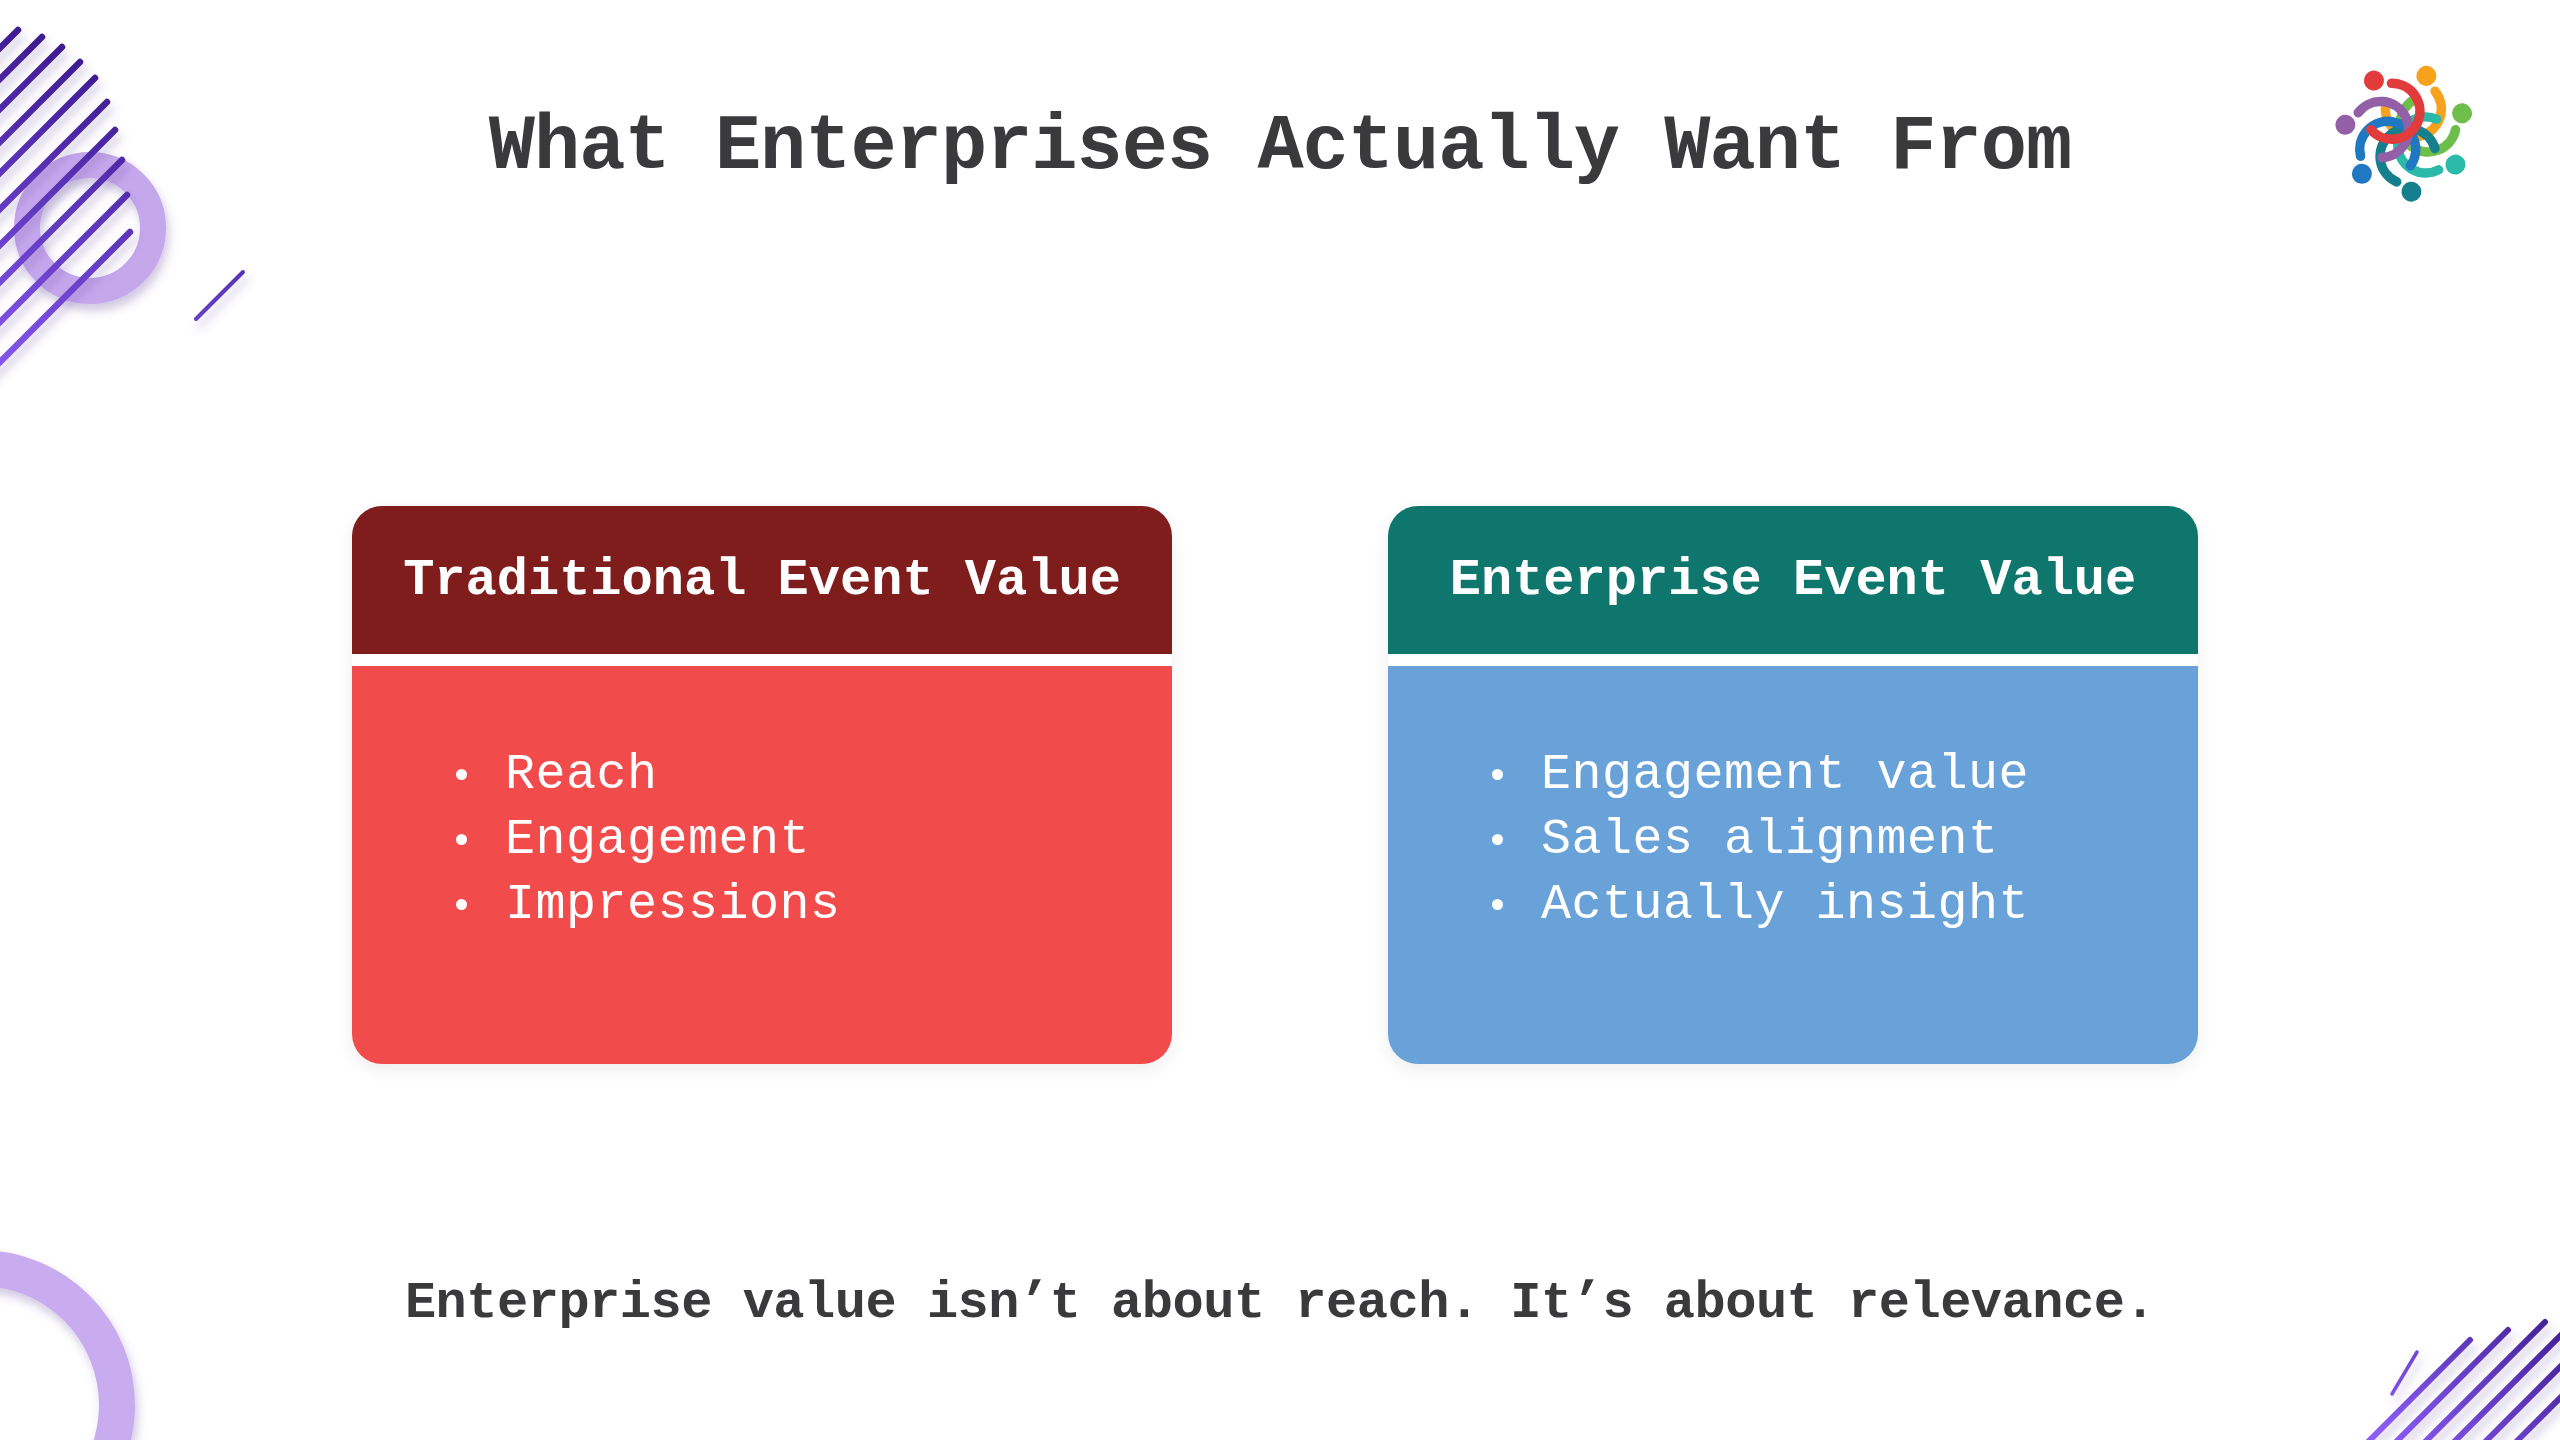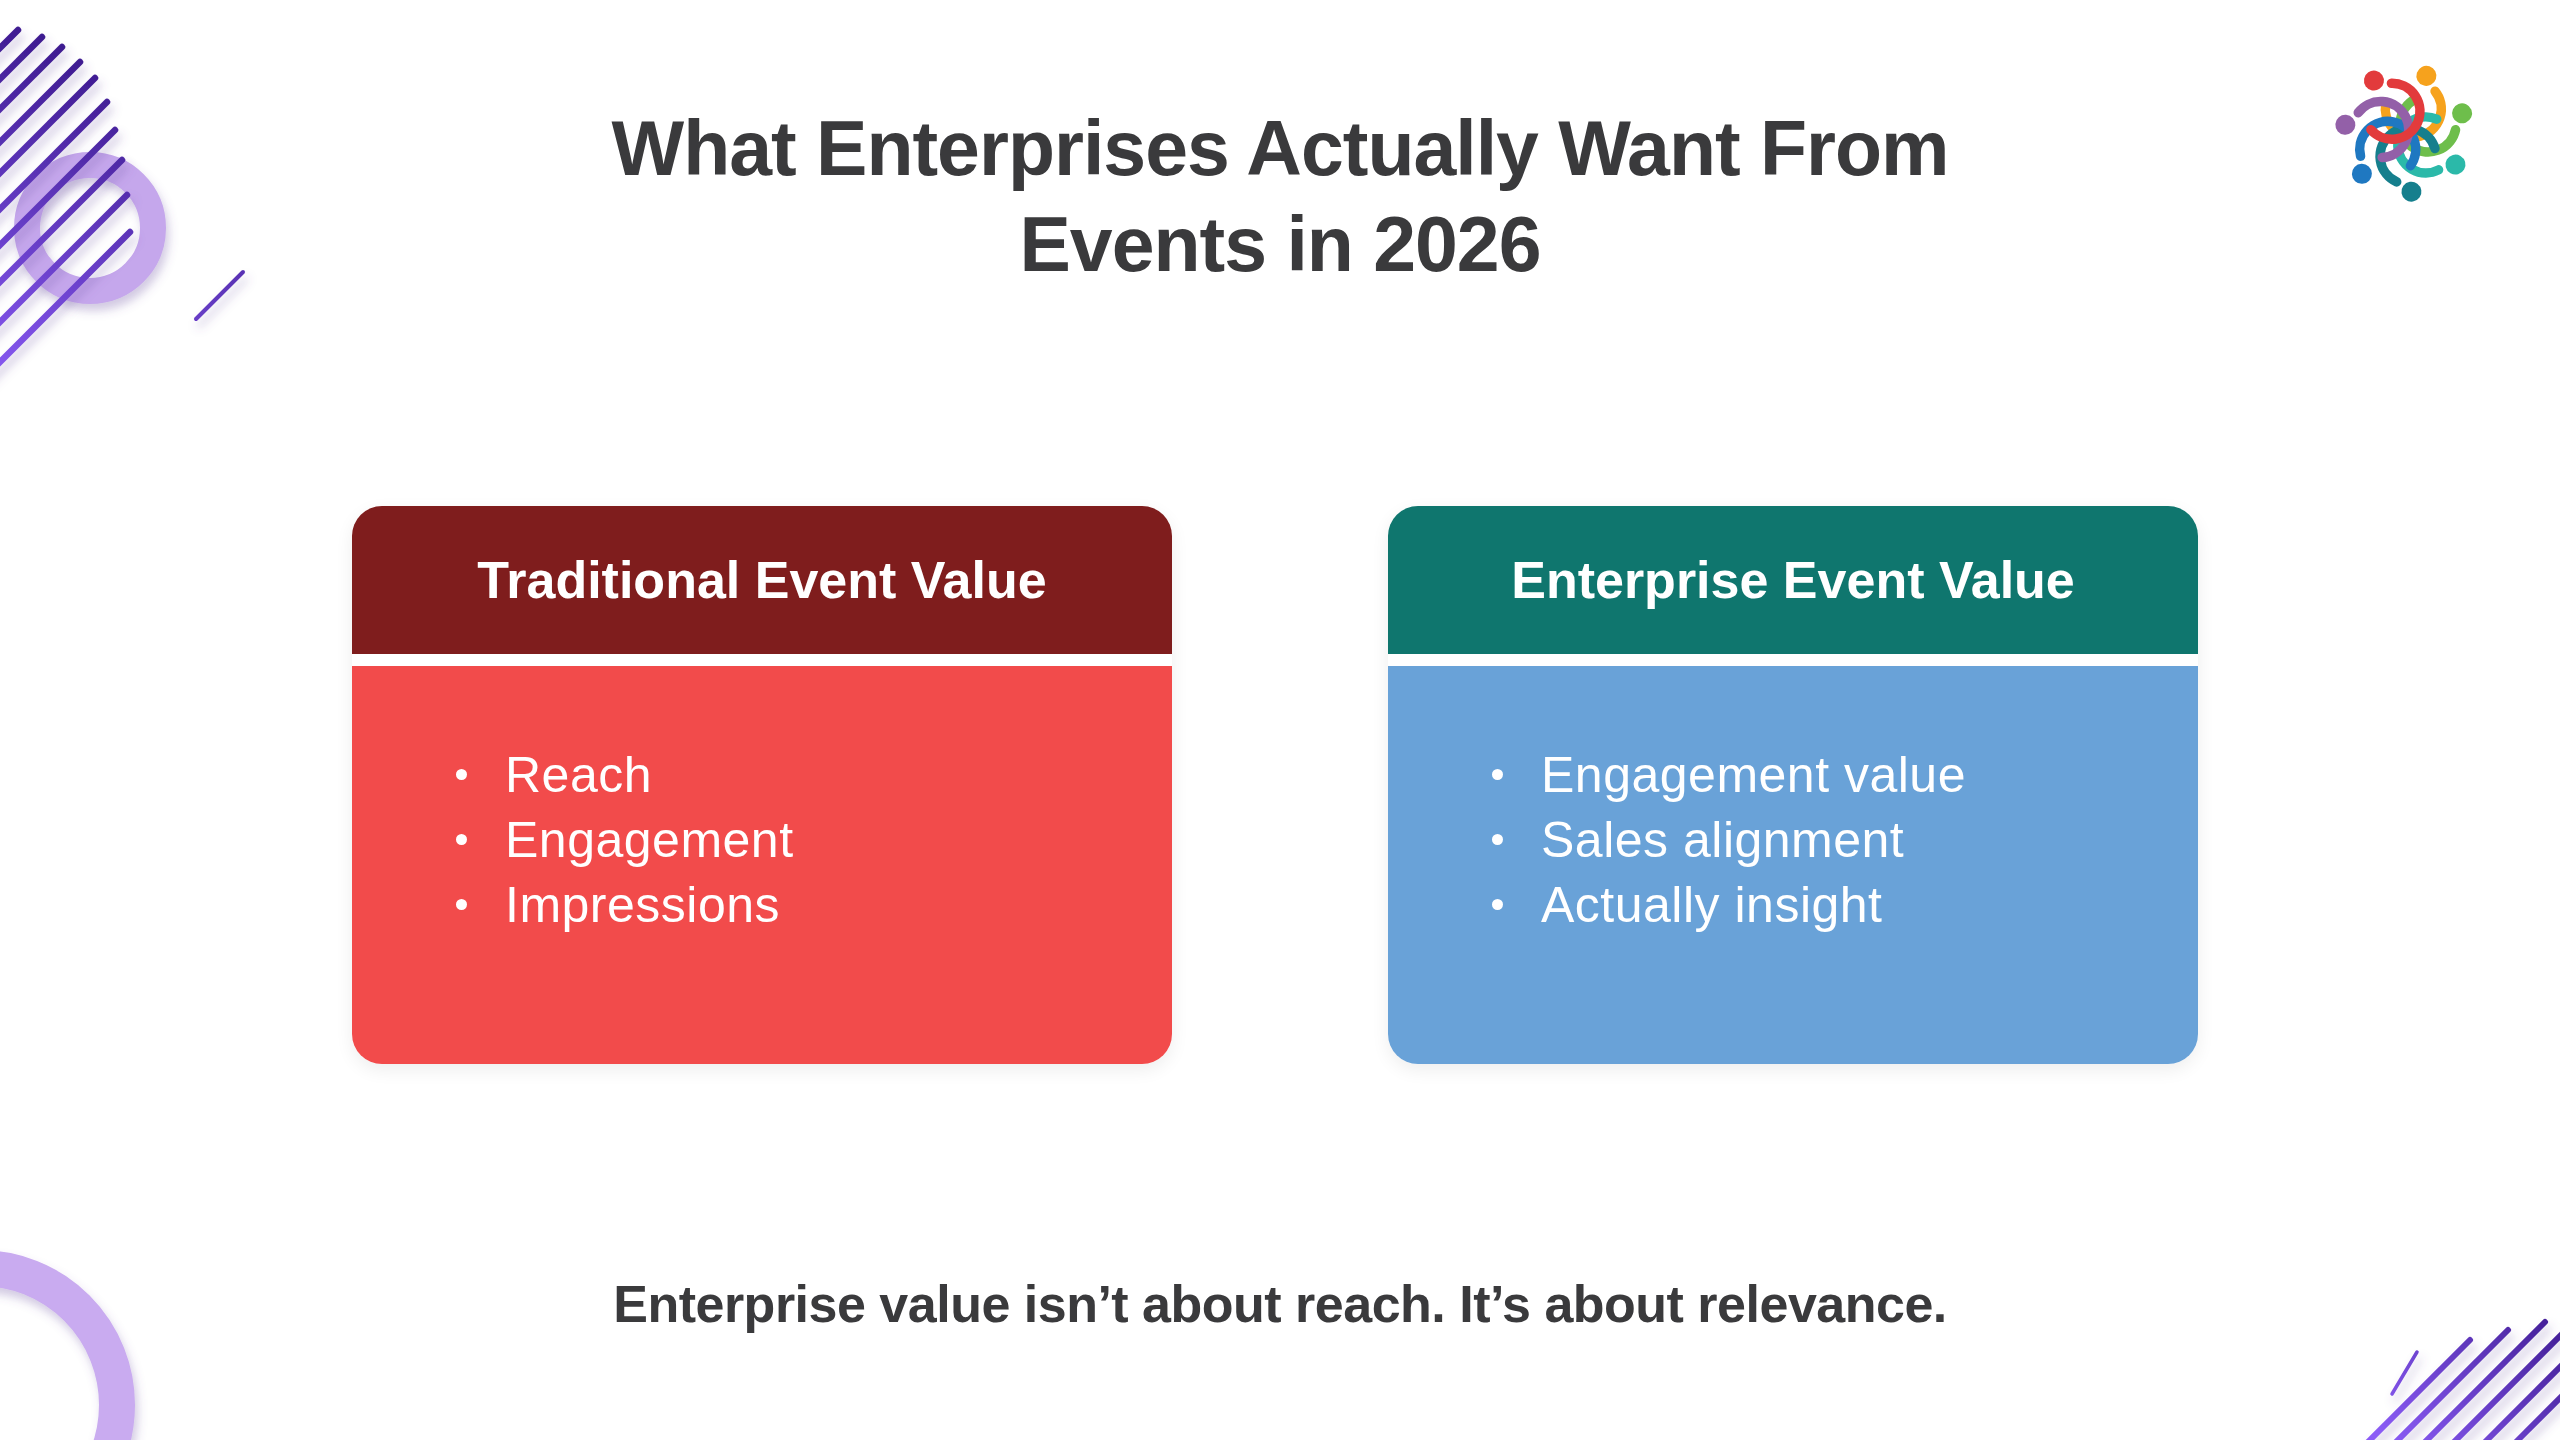--- a/index.html
+++ b/index.html
@@ -1,18 +1,18 @@
 <!DOCTYPE html>
 <html><head>
 <meta charset="utf-8">
 <style>
   html,body{margin:0;padding:0;background:#fff;}
   .canvas{
     position:relative;width:2560px;height:1440px;overflow:hidden;
-    background:#ffffff;font-family:Liberation Sans, sans-serif;
+    background:#ffffff;font-family:Liberation Mono, monospace;
   }
   .decor{position:absolute;left:0;top:0;width:2560px;height:1440px;pointer-events:none;}
   .page-title{
     position:absolute;left:0;top:100px;width:2560px;text-align:center;
     font-size:77px;font-weight:700;letter-spacing:-1px;line-height:96px;
   }
   .logo{position:absolute;left:2325px;top:52px;width:160px;height:160px;}
   .card{
     position:absolute;top:506px;height:558px;border-radius:30px;overflow:hidden;
     box-shadow:0 6px 18px rgba(0,0,0,0.07);
@@ -84,21 +84,20 @@
       <line x1="2545" y1="1322" x2="2405" y2="1462"></line>
       <line x1="2582" y1="1314" x2="2442" y2="1454"></line>
       <line x1="2619" y1="1308" x2="2479" y2="1448"></line>
       <line x1="2656" y1="1302" x2="2516" y2="1442"></line>
       <line x1="2417" y1="1352" x2="2392" y2="1394" stroke-width="3.5"></line>
     </g>
   </svg>
 
   <div class="page-title" style="color: rgb(58, 58, 60);">
     <div>What Enterprises Actually Want From</div>
-    <div>Events in 2026</div>
   </div>
 
   <svg class="logo" viewBox="-80 -80 160 160" aria-hidden="true">
     <g transform="rotate(18)" fill="none" stroke-width="9.5" stroke-linecap="round">
       <path d="M 16 -48 A 28 28 0 1 1 -27 -21" stroke="#F6A21D"></path>
         <circle cx="3" cy="-60" r="10" stroke="none" fill="#F6A21D"></circle>
     </g>
     <g transform="rotate(69)" fill="none" stroke-width="9.5" stroke-linecap="round">
       <path d="M 16 -48 A 28 28 0 1 1 -27 -21" stroke="#6EBE4B"></path>
         <circle cx="3" cy="-60" r="10" stroke="none" fill="#6EBE4B"></circle>

